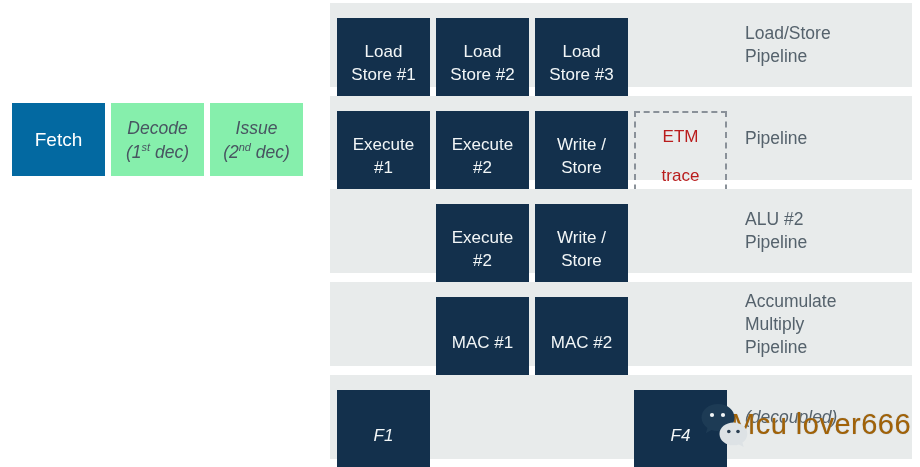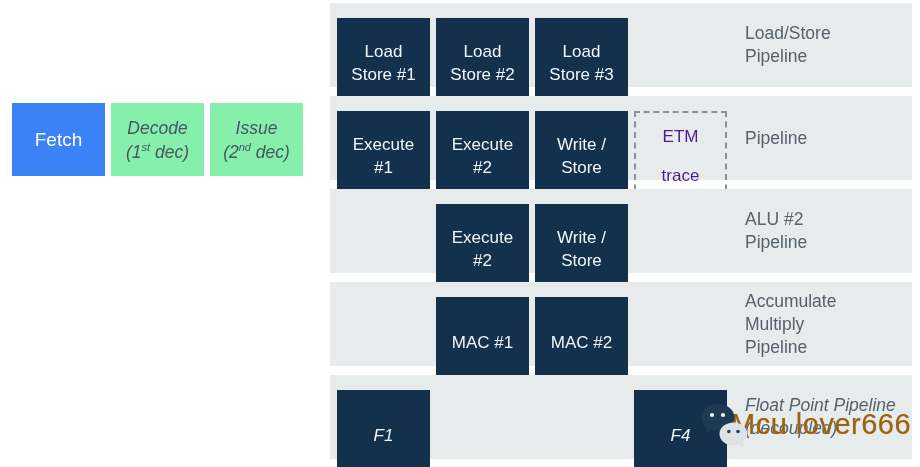--- a/index.html
+++ b/index.html
@@ -10,37 +10,37 @@
   
   .strip { position:absolute; left:330px; width:582px; height:84px; background:#e8ebeb; }
   
   .sbox {
     position:absolute; top:7px; width:93px; height:90px; background:#13304c;
     color:#f2f6f7; display:flex; flex-direction:column; align-items:center;
     justify-content:center; text-align:center; font-size:17px; line-height:23px;margin-top:8px;
   }
   .sbox.dashed {
     background:transparent; border:2px dashed #8a9199; box-sizing:border-box;
-    color:#4c1d95;
+    color:#b91c1c;
     gap:16px;
   }
   .col0 { left:7px; } .col1 { left:106px; } .col2 { left:205px; } .col3 { left:304px; }
   
   .rlabel {
     position:absolute; left:415px; top:50%; transform:translateY(-50%);
     color:#55626c; font-size:17.5px; line-height:23px;
   }
   .rlabel span { display:block; }
   
   .fbox {
     position:absolute; top:103px; width:93px; height:73px; display:flex;
     flex-direction:column; align-items:center; justify-content:center;
     text-align:center; font-size:17.5px; line-height:24px;
   }
-  .fbox.fetch { left:12px; background:#3b82f6; color:#ffffff; font-size:19px; }
+  .fbox.fetch { left:12px; background:#0369a1; color:#ffffff; font-size:19px; }
   .fbox.gold  { background:#86efac; color:#485561;font-style:italic; }
   .fbox.decode { left:111px; } .fbox.issue { left:210px; }
   sup { font-size:11px; line-height:0; vertical-align:super; }
   
   .wm-text {
     position:absolute; left:731px; top:408px; z-index:5; font-size:29px;
     color:#a16207; letter-spacing:0.5px; white-space:nowrap;
     text-shadow:0 0 1px #9aa2a8;
   }
   .wm-icon { position:absolute; left:700px; top:402px; z-index:6; width:50px; height:52px; }
@@ -133,21 +133,20 @@
 </div>
 
 <div class="strip" style="top:375px;font-style:italic;">
   <div class="sbox col0">
     <span>F1</span>
   </div>
   <div class="sbox col3">
     <span>F4</span>
   </div>
   <div class="rlabel">
-    <span>Float Point Pipeline</span>
     <span>(decoupled)</span>
   </div>
 </div>
 
 <svg class="wm-icon" viewBox="0 0 50 52" aria-hidden="true">
   <path d="M18 2 C8.6 2 1.5 8.2 1.5 15.6 c0 4.2 2.3 7.9 5.9 10.4 l-1.6 5.2 5.7-3.1 c2 0.6 4.2 1 6.5 1 9.4 0 16.5-6.1 16.5-13.5 S27.4 2 18 2 Z" fill="#1d3b55"></path>
   <circle cx="12" cy="13" r="2.1" fill="#f2f6f7"></circle>
   <circle cx="23" cy="13" r="2.1" fill="#f2f6f7"></circle>
   <path d="M33.5 20.5 c-7.8 0-14 5.1-14 11.4 0 6.3 6.2 11.4 14 11.4 1.9 0 3.8-0.3 5.4-0.9 l4.8 2.6-1.3-4.4 c3-2.1 4.9-5.2 4.9-8.7 0-6.3-6-11.4-13.8-11.4 Z" fill="#dde2e5"></path>
   <circle cx="28.8" cy="29.5" r="1.8" fill="#2a3f52"></circle>

